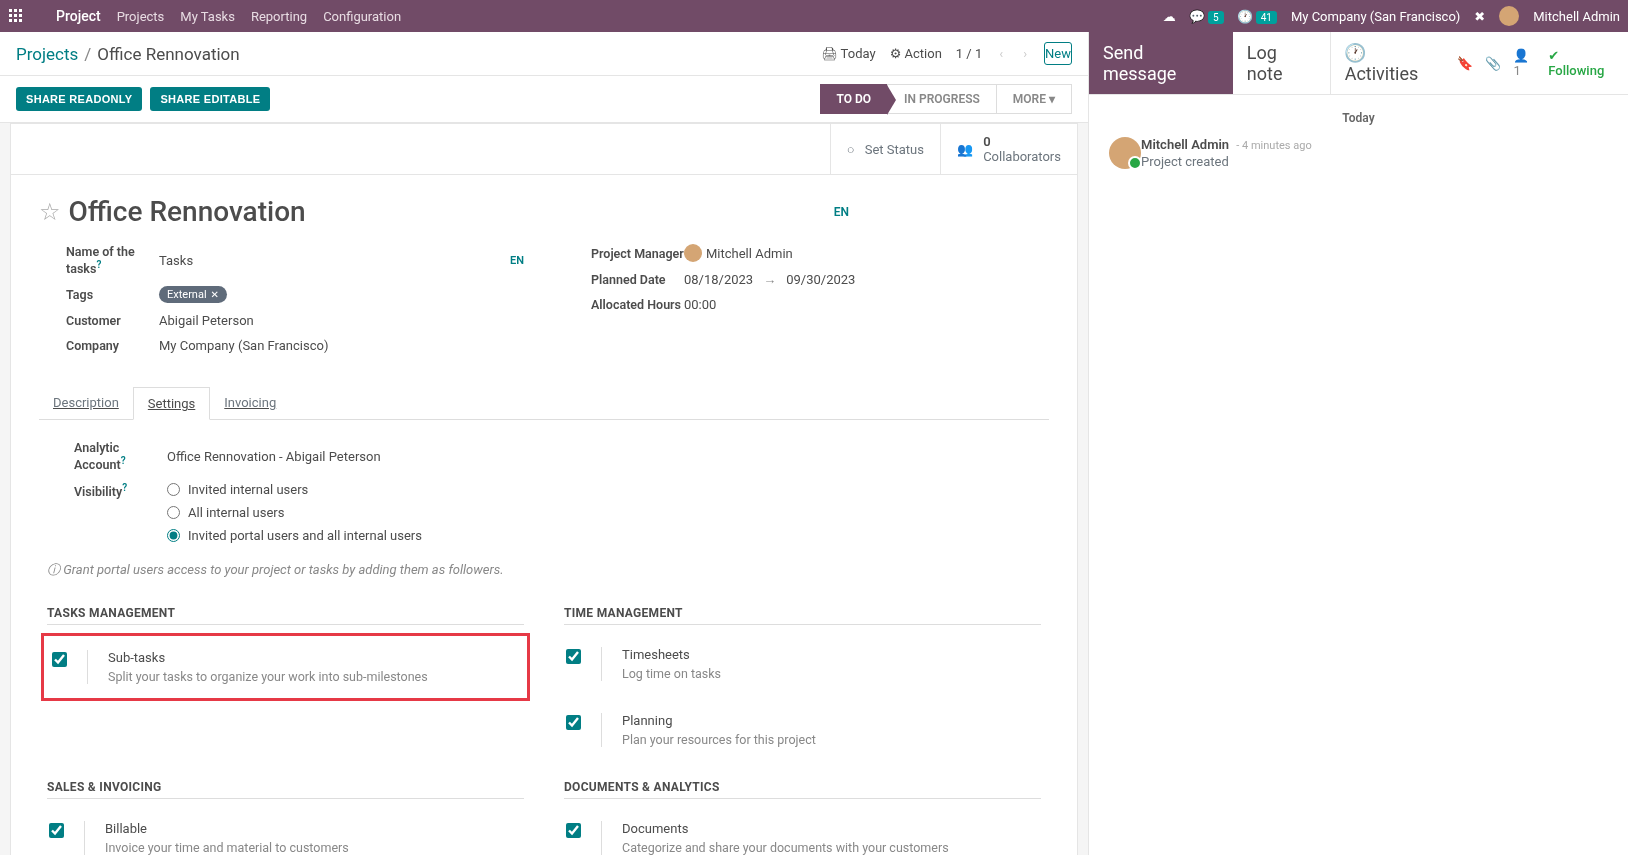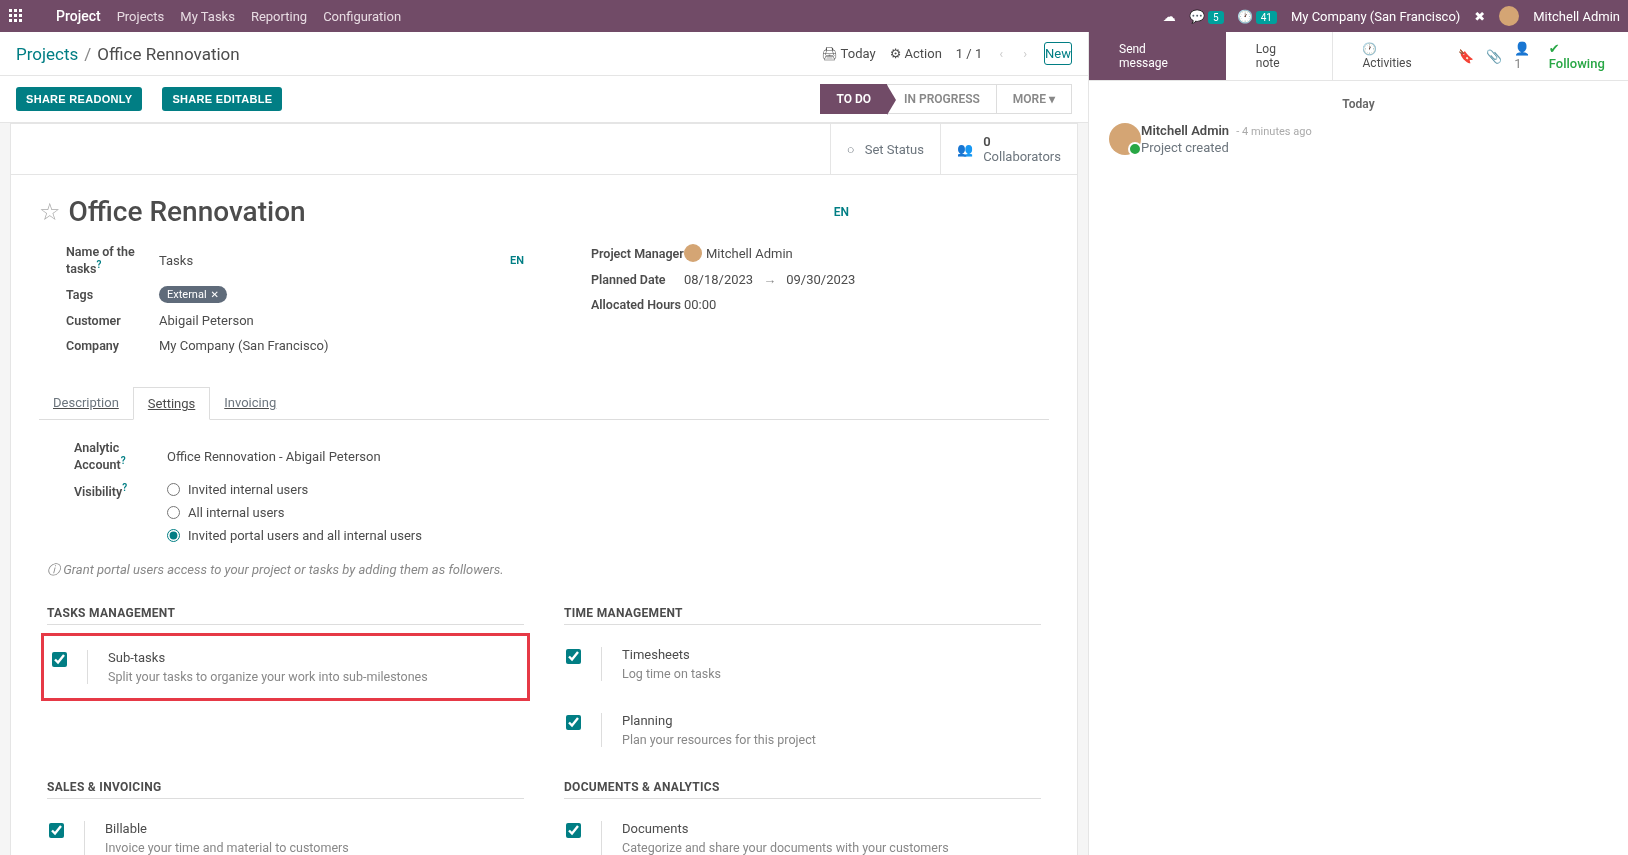--- a/index.html
+++ b/index.html
@@ -17,21 +17,21 @@
 .right-col { width: 540px; background: #fff; border-left: 1px solid #e5e5e5; }
 .breadcrumb-bar { background: #fff; padding: 10px 16px; display: flex; align-items: center; border-bottom: 1px solid #e5e5e5; }
 .breadcrumb-bar a { color: #017e84; text-decoration: none; font-size: 17px; }
 .breadcrumb-bar .sep { margin: 0 6px; color: #888; font-size: 17px; }
 .breadcrumb-bar .cur { color: #4c4c4c; font-size: 17px; }
 .breadcrumb-bar .spacer { flex: 1; }
 .breadcrumb-bar .toolbar { display: flex; align-items: center; gap: 14px; font-size: 13px; color: #4c4c4c; }
 .breadcrumb-bar .toolbar .btn-new { border: 1px solid #017e84; color: #017e84; padding: 3px 0; border-radius: 3px; }
 .breadcrumb-bar .pager-arrow { color: #ccc; padding: 0 3px; }
 .actionbar { background: #fff; padding: 8px 16px; border-bottom: 1px solid #e5e5e5; display: flex; align-items: center; }
-.btn-teal { background: #017e84; color: #fff; border: none; padding: 6px 10px; font-weight: 600; font-size: 11px; letter-spacing: 0.3px; border-radius: 3px; margin-right: 20px; cursor: pointer; }
+.btn-teal { background: #017e84; color: #fff; border: none; padding: 6px 10px; font-weight: 600; font-size: 11px; letter-spacing: 0.3px; border-radius: 3px; margin-right: 8px; cursor: pointer; }
 .stages { margin-left: auto; display: flex; align-items: center; }
 .stage { padding: 7px 16px; font-size: 12px; font-weight: 600; color: #888; position: relative; background: #fff; border: 1px solid #ddd; margin-left: -1px; }
 .stage.active { background: #714b67; color: #fff; border-color: #714b67; }
 .stage.active::after { content:""; position:absolute; right:-9px; top:0; width:0;height:0; border-top:15px solid transparent; border-bottom:15px solid transparent; border-left:9px solid #714b67; z-index:2;}
 .form-sheet { background: #fff; margin: 0 10px 10px 10px; border: 1px solid #e5e5e5; }
 .statusbar { display: flex; border-bottom: 1px solid #e5e5e5; }
 .statusbar .filler { flex: 1; }
 .statbox { border-left: 1px solid #e5e5e5; padding: 10px 16px; display: flex; align-items: center; gap: 10px; color: #6c757d; font-size: 13px; min-width: 110px; }
 .statbox .num { font-weight: 600; color: #4c4c4c; }
 .form-body { padding: 20px 28px; }
@@ -60,21 +60,21 @@
 .section-header { font-size: 12px; font-weight: 700; color: #4c4c4c; letter-spacing: 0.3px; margin-top: 27px; margin-bottom: 4px; }
 .section-header + hr { border: none; border-top: 1px solid #ddd; margin-bottom: 16px; }
 .setting-row { display: flex; align-items: flex-start; gap: 14px; padding: 6px 2px; }
 .setting-row input[type=checkbox] { width: 15px; height: 15px; accent-color: #017e84; margin-top: 2px; }
 .setting-row .s-title { font-size: 13px; color: #4c4c4c; }
 .setting-row .s-desc { font-size: 12.5px; color: #888; margin-top: 4px; }
 .setting-row .divider { width: 1px; background: #ddd; align-self: stretch; margin: 0 6px; }
 .highlight-box { border: 3px solid #e63946; padding: 8px 6px; margin: -8px -6px; }
 .two-col { display: grid; grid-template-columns: 1fr 1fr; gap: 0 40px; }
 .chatter-tabs { display: flex; border-bottom: 1px solid #e5e5e5; align-items: center; }
-.chatter-tab { padding: 10px 30px; font-size: 12px; cursor: pointer; color: #4c4c4c; }
+.chatter-tab { padding: 10px 14px; font-size: 18px; cursor: pointer; color: #4c4c4c; }
 .chatter-tab.primary { background: #714b67; color: #fff; }
 .chatter-tabs .spacer { flex: 1; }
 .chatter-icons { display: flex; align-items: center; gap: 12px; padding-right: 12px; font-size: 13px; color: #888; }
 .following { color: #28a745; font-weight: 500; }
 .chatter-body { padding: 16px 20px; }
 .chatter-date { text-align: center; font-size: 12px; font-weight: 600; color: #666; margin-bottom: 12px; }
 .msg { display: flex; }
 .msg .avatar2 { width: 32px; height: 32px; border-radius: 50%; background: #d4a574; position: relative; }
 .msg .avatar2::after { content:""; position:absolute; bottom:-1px; right:-1px; width:10px;height:10px;border-radius:50%;background:#28a745;border:2px solid #fff; }
 .msg .msg-body { font-size: 13px; }

